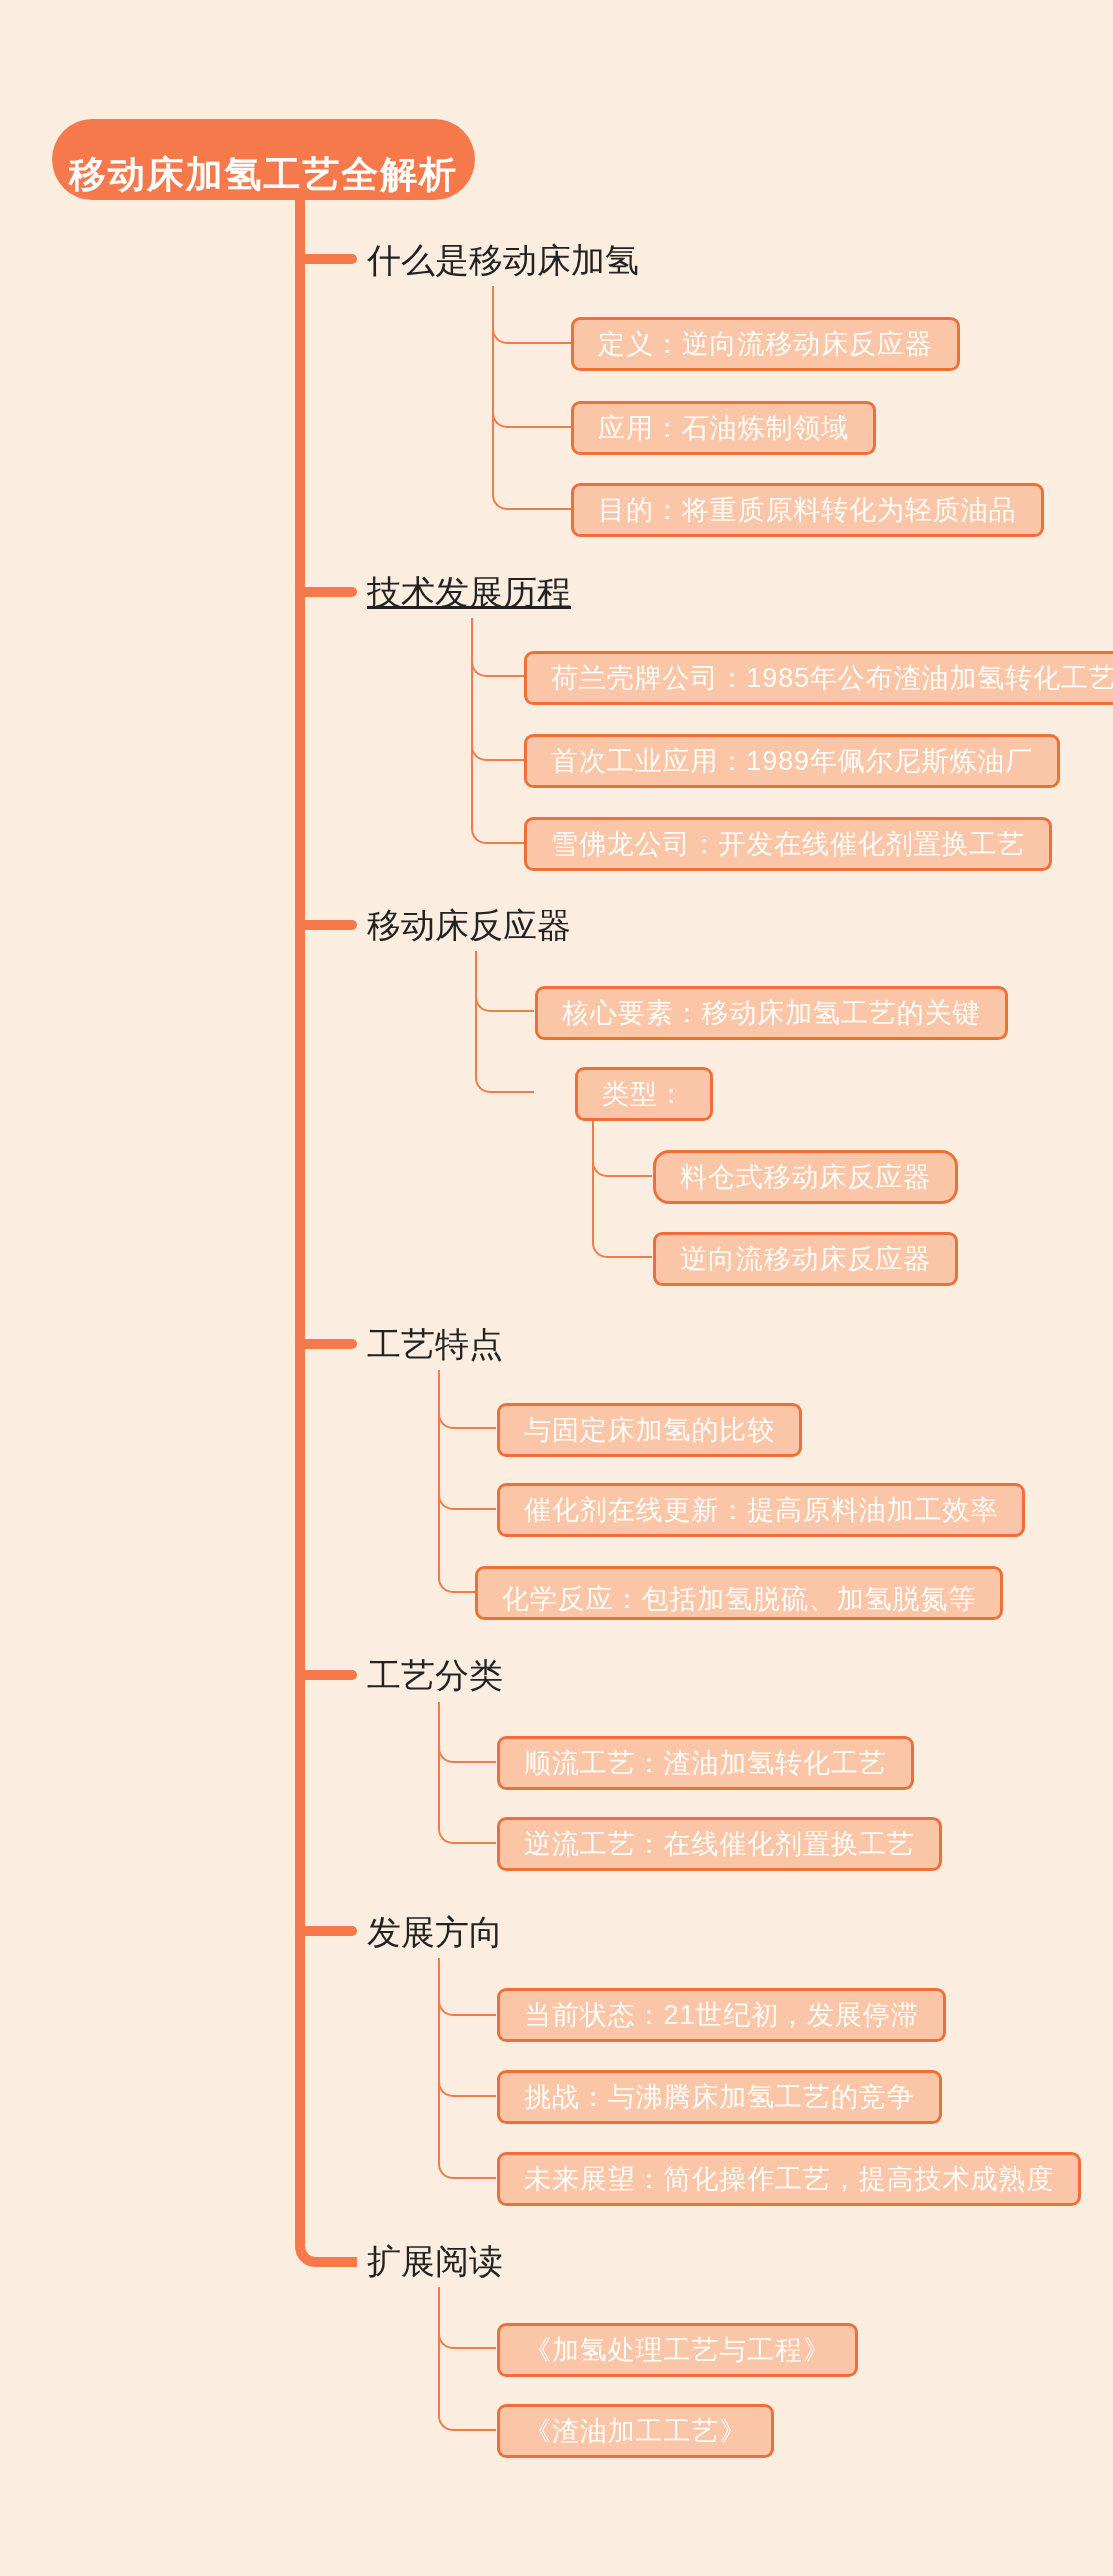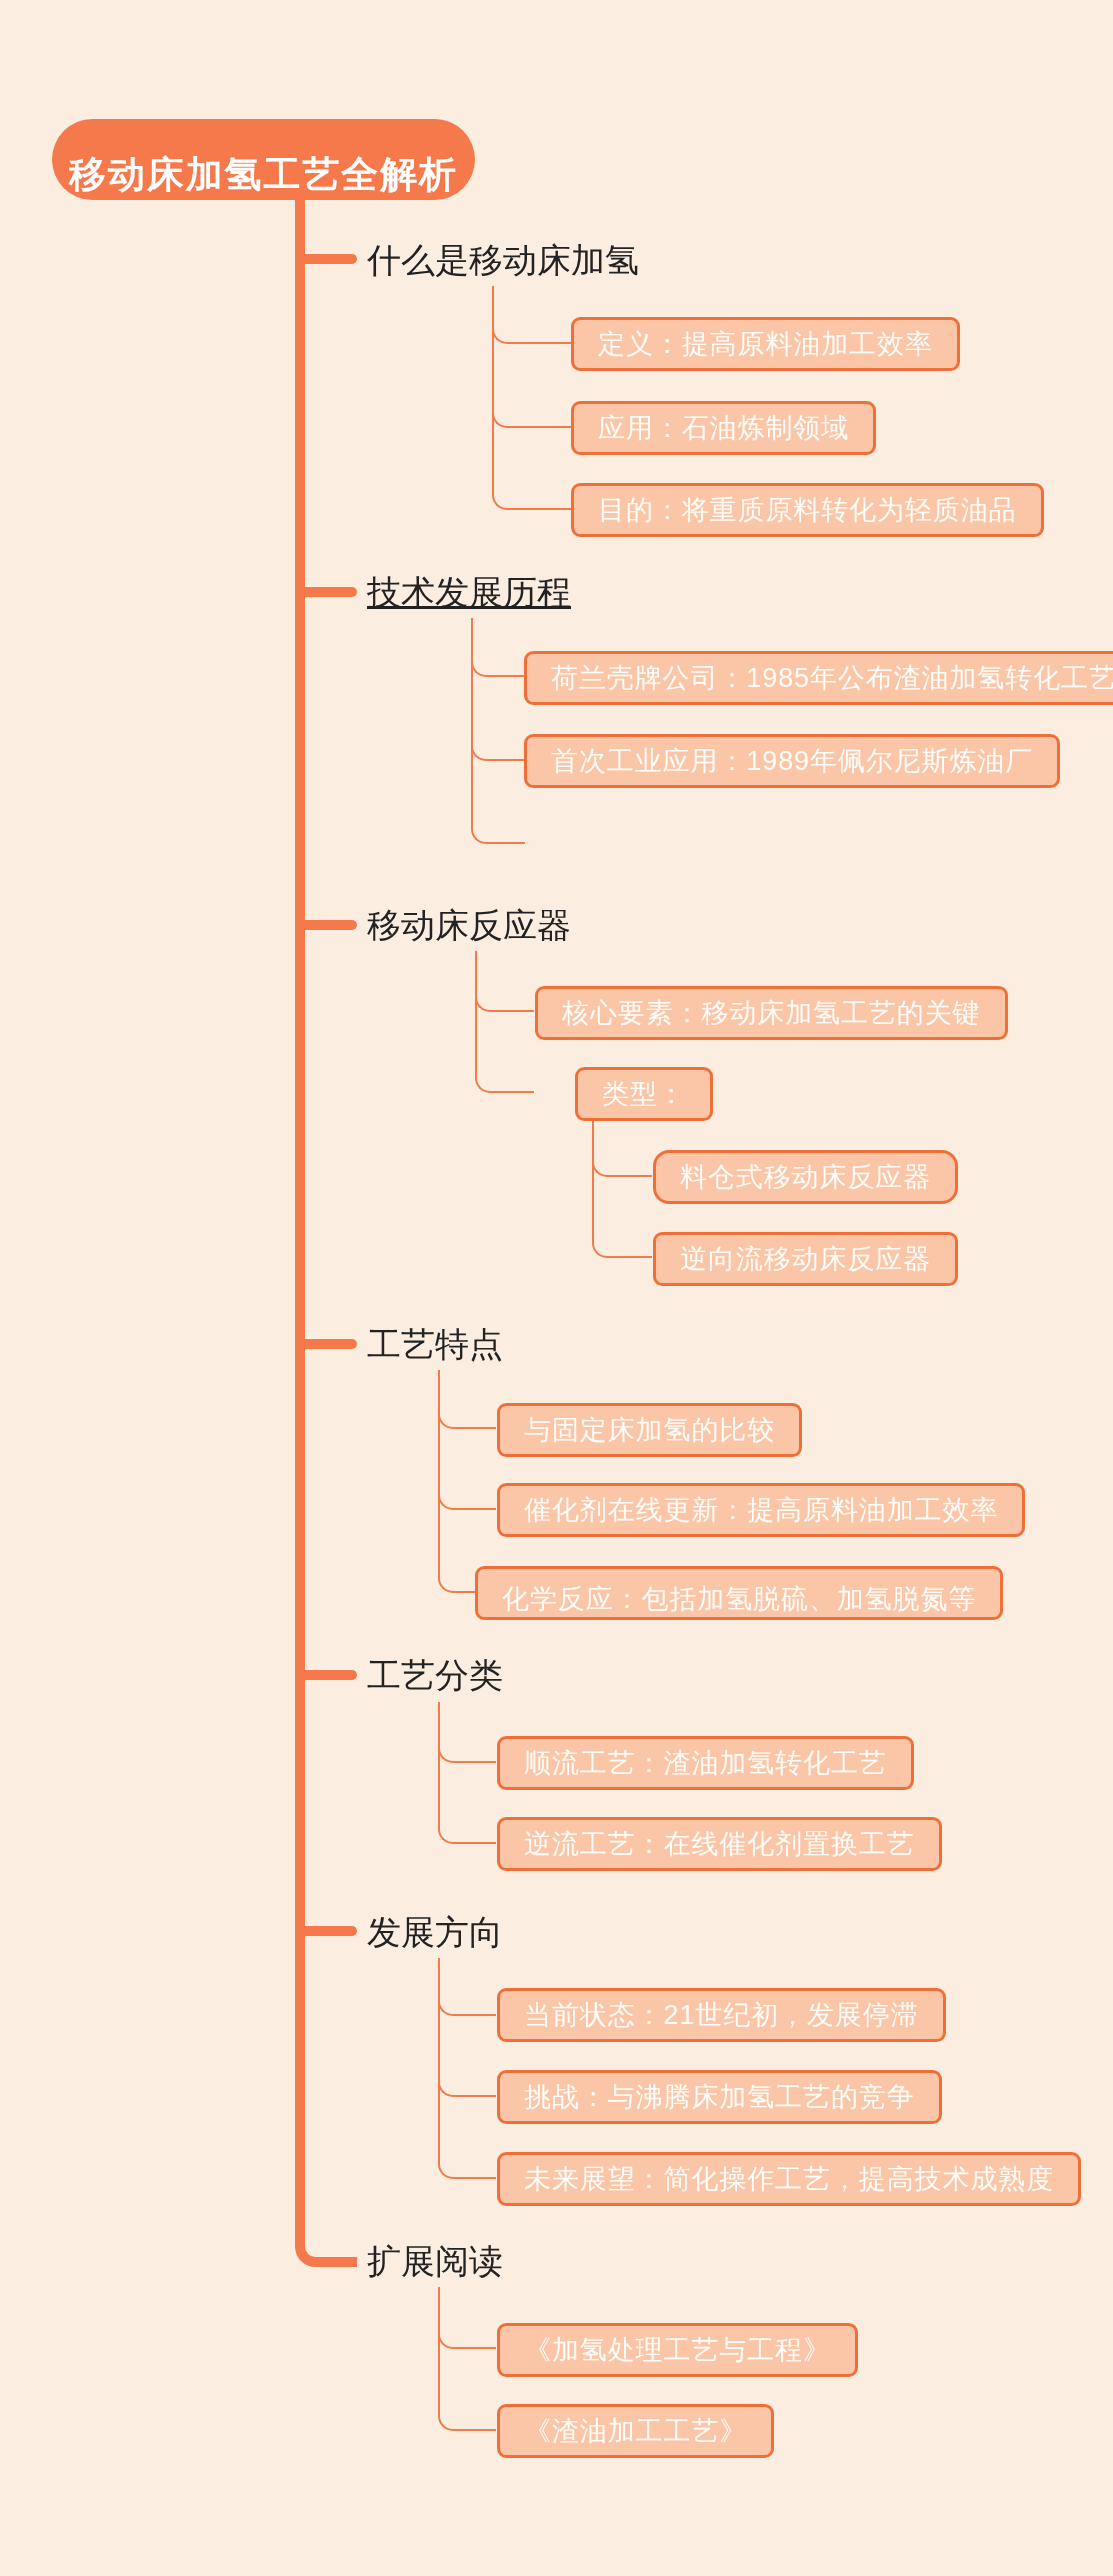--- a/index.html
+++ b/index.html
@@ -66,40 +66,43 @@
   <div class="stub" style="top:1670px;"></div>
   <div class="stub" style="top:1926px;"></div>
 
   <div class="branch-label" style="top:235px;">
     <span>什么是移动床加氢</span>
   </div>
   <div class="elbow" style="left:492px;top:286px;width:79px;height:58px;"></div>
   <div class="elbow" style="left:492px;top:286px;width:79px;height:142px;"></div>
   <div class="elbow" style="left:492px;top:286px;width:79px;height:224px;"></div>
   <div class="node" style="left:571px;top:317px;">
-    <span>定义：提高原料油加工效率</span>
+    <span>定义：逆向流移动床反应器</span>
   </div>
   <div class="node" style="left:571px;top:401px;">
     <span>应用：石油炼制领域</span>
   </div>
   <div class="node" style="left:571px;top:483px;">
     <span>目的：将重质原料转化为轻质油品</span>
   </div>
 
   <div class="branch-label" style="top:567px;text-decoration:underline;">
     <span>技术发展历程</span>
   </div>
   <div class="elbow" style="left:471px;top:618px;width:54px;height:59px;"></div>
   <div class="elbow" style="left:471px;top:618px;width:54px;height:143px;"></div>
   <div class="elbow" style="left:471px;top:618px;width:54px;height:226px;"></div>
   <div class="node" style="left:524px;top:651px;">
     <span>荷兰壳牌公司：1985年公布渣油加氢转化工艺</span>
   </div>
   <div class="node" style="left:524px;top:734px;">
     <span>首次工业应用：1989年佩尔尼斯炼油厂</span>
+  </div>
+  <div class="node" style="left:524px;top:817px;">
+    <span>雪佛龙公司：开发在线催化剂置换工艺</span>
   </div>
 
   <div class="branch-label" style="top:900px;">
     <span>移动床反应器</span>
   </div>
   <div class="elbow" style="left:475px;top:951px;width:59px;height:61px;"></div>
   <div class="elbow" style="left:475px;top:951px;width:59px;height:142px;"></div>
   <div class="node" style="left:535px;top:986px;">
     <span>核心要素：移动床加氢工艺的关键</span>
   </div>

